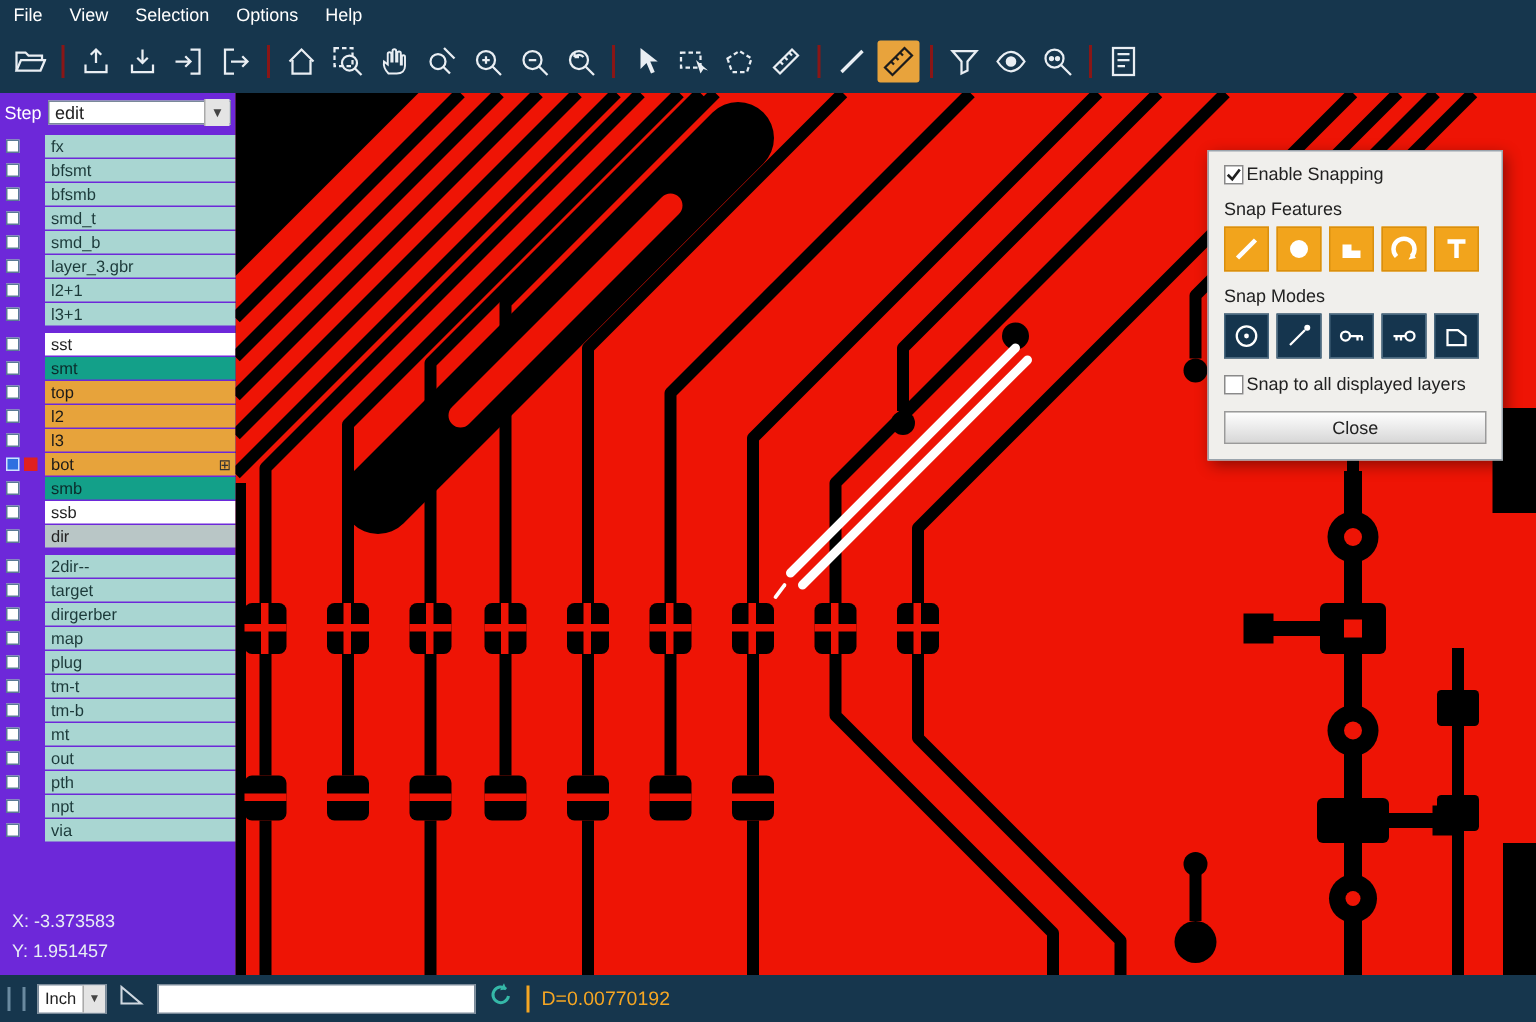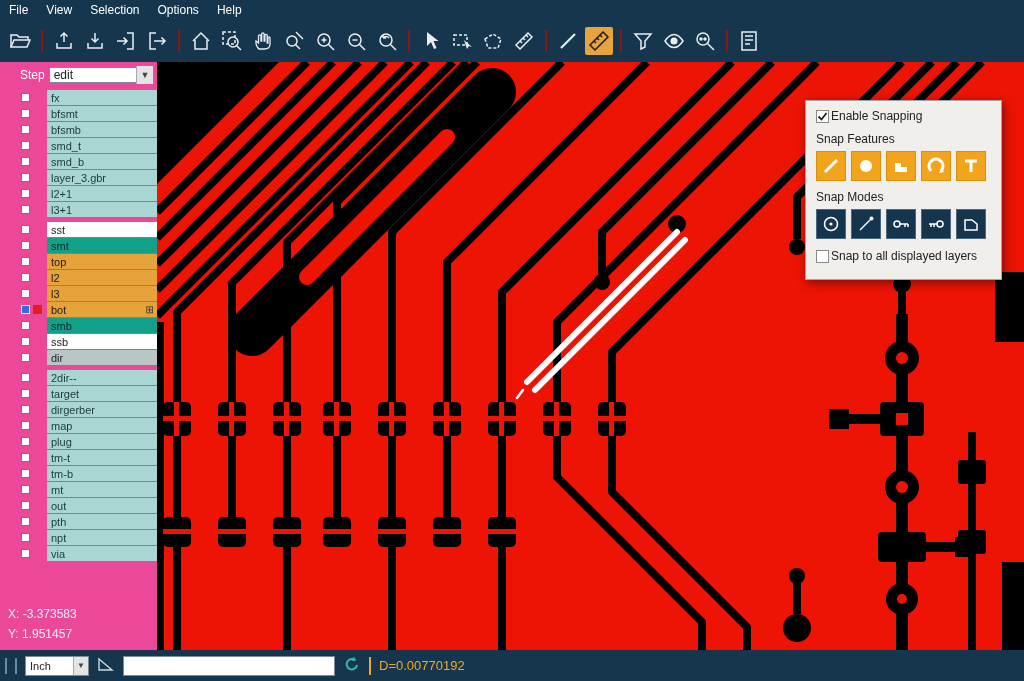--- a/index.html
+++ b/index.html
@@ -7,21 +7,21 @@
   body { position:relative; overflow:hidden; background:#16364d; font-family:"Liberation Sans",sans-serif; }
 
   .menubar { position:absolute; top:0; left:0; right:0; height:19px; display:flex; align-items:center; color:#fff; font-size:12px; }
   .menu-item { padding:2px 9px; cursor:default; }
 
   .toolbar { position:absolute; top:19px; left:0; right:0; height:43px; display:flex; align-items:center; padding-left:6px; gap:3px; }
   .tool { width:28px; height:28px; display:flex; align-items:center; justify-content:center; border-radius:2px; }
   .tool.active { background:#e8a33c; }
   .tsep { width:2px; height:22px; background:#8a1616; margin:0 4px; }
 
-  .sidebar { position:absolute; top:62px; left:0; width:157px; bottom:31px; background:#ec4899;padding-left:17px; }
+  .sidebar { position:absolute; top:62px; left:0; width:157px; bottom:31px; background:#6d28d9; }
   .step-row { height:26px; display:flex; align-items:center; padding:0 3px; gap:4px; color:#fff; font-size:12px; }
   .step-select { flex:1; height:16px; background:#fff; border:1px solid #7a8a99; display:flex; align-items:center; font-size:12px; color:#222; padding-left:4px; }
   .step-arrow { width:17px; height:18px; background:#e4e4e4; border-left:1px solid #aaa; margin-left:auto; display:flex; align-items:center; justify-content:center; color:#444; font-size:9px; }
 
   .layer-list { padding-top:2px; }
   .layer-row { height:15px; margin-bottom:1px; display:flex; align-items:center; }
   .chk-col { width:30px; display:flex; align-items:center; gap:3px; padding-left:4px; flex:none; }
   .chk { width:9px; height:9px; background:#fff; border:1px solid #5a7a95; flex:none; }
   .chk.active { background:#2f6fe0; border-color:#cfe0ff; }
   .colorbox { width:9px; height:9px; background:#e02020; flex:none; }
@@ -29,21 +29,21 @@
   .grid-glyph { margin-left:auto; font-size:10px; color:#333; }
   .lgap { height:4px; }
 
   .coords { position:absolute; bottom:6px; left:8px; color:#e8eef5; font-size:12px; line-height:20px; }
 
   .canvas { position:absolute; top:62px; left:157px; width:867px; height:588px; }
   .canvas svg { display:block; }
 
   .statusbar { position:absolute; bottom:0; left:0; right:0; height:31px; display:flex; align-items:center; gap:8px; padding-left:5px; }
   .grip { width:2px; height:16px; background:#6a8aa0; }
-  .unit-select { width:64px; height:20px; background:#fff; display:flex; align-items:center; font-size:11px; color:#222; padding-left:4px; border:1px solid #7a8a99; }
+  .unit-select { width:46px; height:20px; background:#fff; display:flex; align-items:center; font-size:11px; color:#222; padding-left:4px; border:1px solid #7a8a99; }
   .unit-arrow { margin-left:auto; width:15px; height:18px; background:#e4e4e4; border-left:1px solid #aaa; display:flex; align-items:center; justify-content:center; font-size:8px; color:#444; }
   .sb-input { width:212px; height:20px; background:#fff; border:1px solid #7a8a99; font-size:12px; padding:0 4px; font-family:inherit; }
   .sb-sep { width:2px; height:18px; background:#f5a623; }
   .dist { color:#f5a623; font-size:13px; }
 
   .dialog { position:absolute; left:805px; top:100px; width:197px; background:#f0efec; border:1px solid #9aa4ad; box-shadow:2px 3px 10px rgba(0,0,0,.45); font-size:12px; color:#222; }
   .dlg-title { height:26px; display:flex; align-items:center; padding:0 4px 0 10px; }
   .dlg-close { width:18px; height:17px; margin-left:auto; background:#c13b33; color:#fff; display:flex; align-items:center; justify-content:center; font-size:11px; border:1px solid #8f2a24; }
   .dlg-body { padding:2px 10px 10px; }
   .cb-row { display:flex; align-items:center; gap:2px; margin:6px 0; }
@@ -648,20 +648,21 @@
       <span class="mbtn" title="outline-snap">
           <svg width="20" height="20" viewBox="0 0 20 20" fill="none" stroke="#fff" stroke-width="1.5">
             <path d="M4 16V6h7l5 4v6z"></path>
           </svg>
         </span>
     </div>
     <div class="cb-row" style="margin-top:10px">
       <span class="cb"></span>
       <span>Snap to all displayed layers</span>
     </div>
+    <div class="close-btn">Close</div>
   </div>
 </div>
 
 <div class="statusbar">
   <span class="grip"></span>
   <span class="grip"></span>
   <span class="unit-select">
       <span>Inch</span>
       <span class="unit-arrow">▼</span>
     </span>

